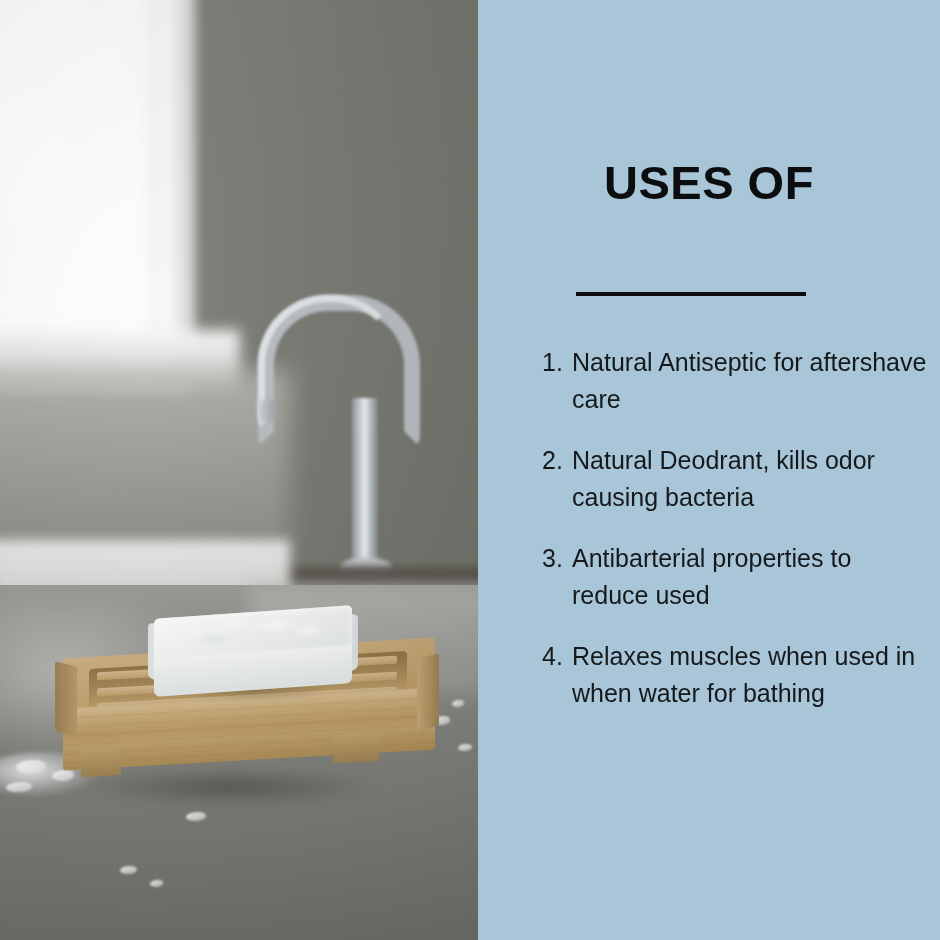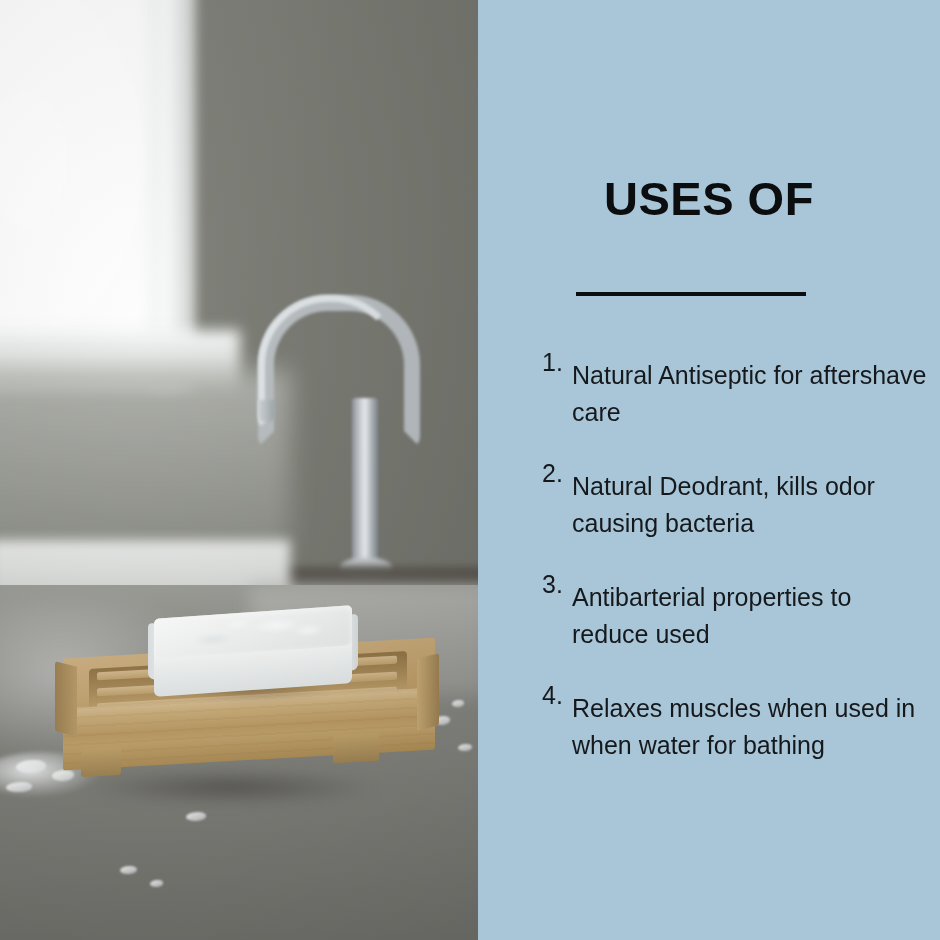--- a/index.html
+++ b/index.html
@@ -358,21 +358,20 @@
     height: 940px;
     background: #a8c6d8;
   }
 
   .title-block {
     position: absolute;
     left: 0;
     top: 152px;
     width: 462px;
     text-align: center;
-    margin-top: 16px;
   }
   .title-line {
     font-size: 47px;
     font-weight: bold;
     letter-spacing: .5px;
     color: #0b0d0e;
     line-height: 62px;
     white-space: nowrap;
   }
 
@@ -401,21 +400,20 @@
     width: 30px;
     font-size: 25px;
     line-height: 37px;
     color: #16191c;
   }
   .list-text {
     flex: 1 1 auto;
     font-size: 25px;
     line-height: 37px;
     color: #16191c;
-    margin-top: 13px;
   }
 </style>
 </head>
 <body>
 
 <div class="poster">
 
   <div class="photo">
 
     <div class="wall"></div>

